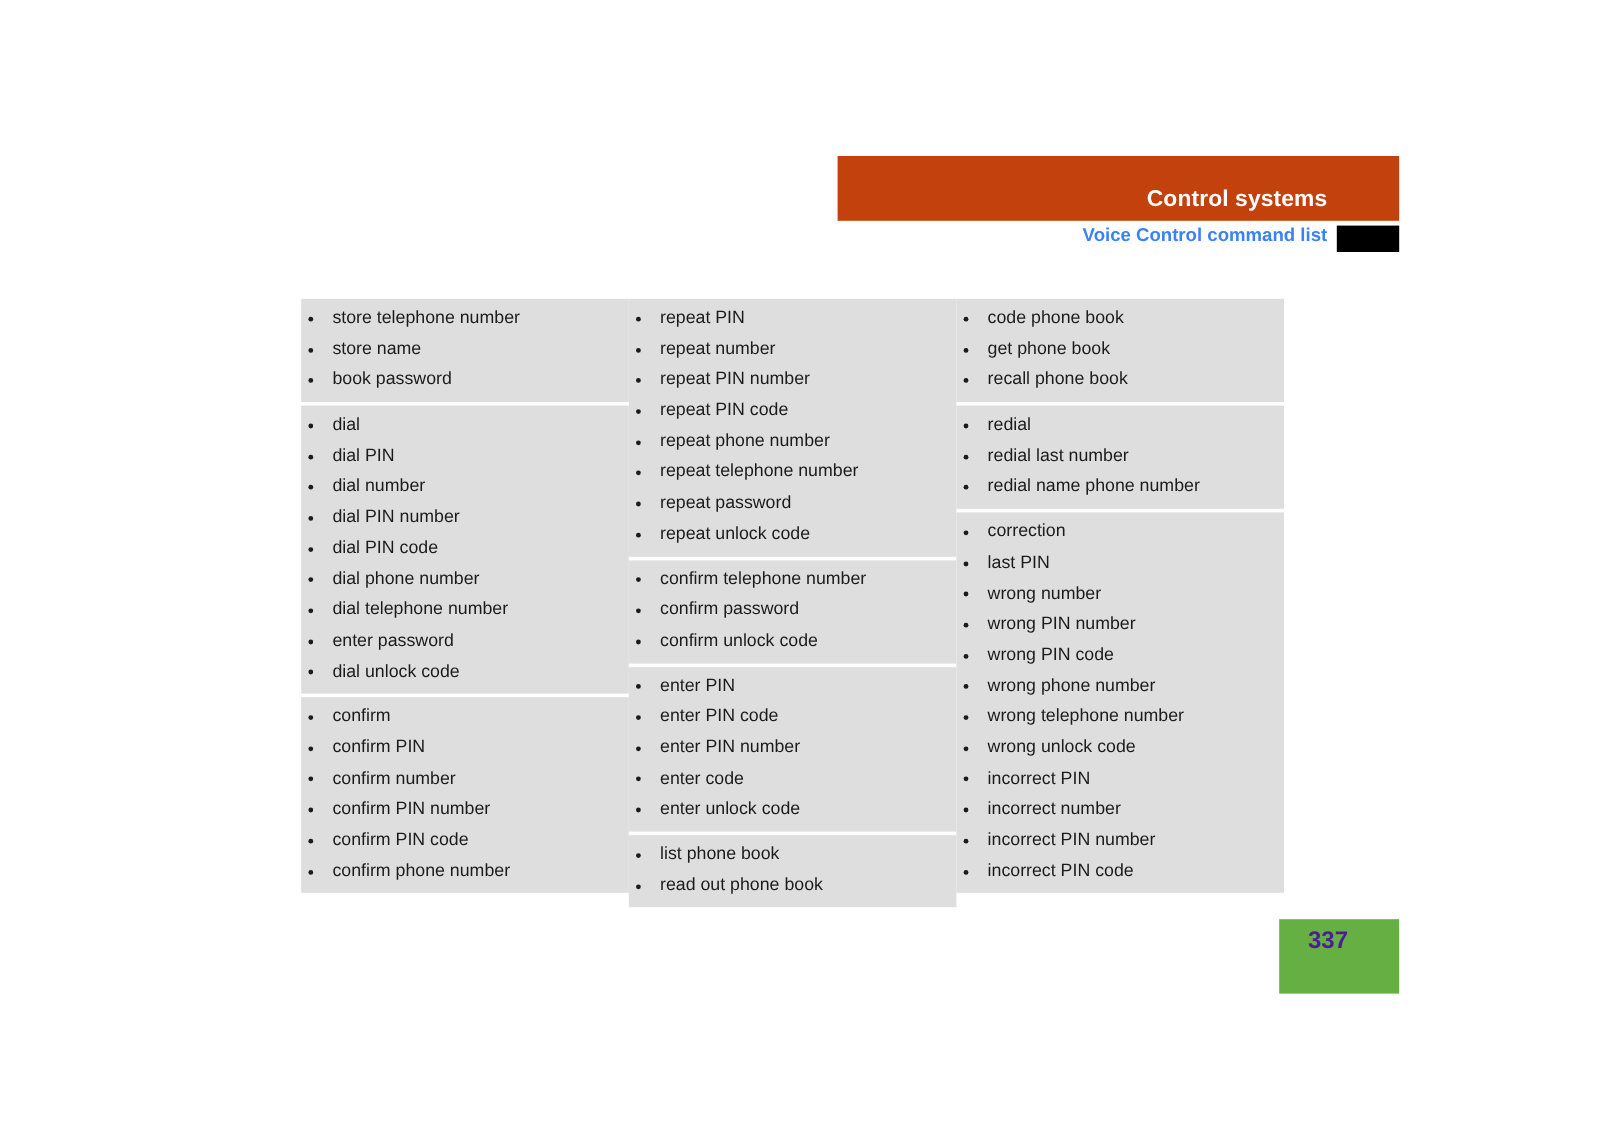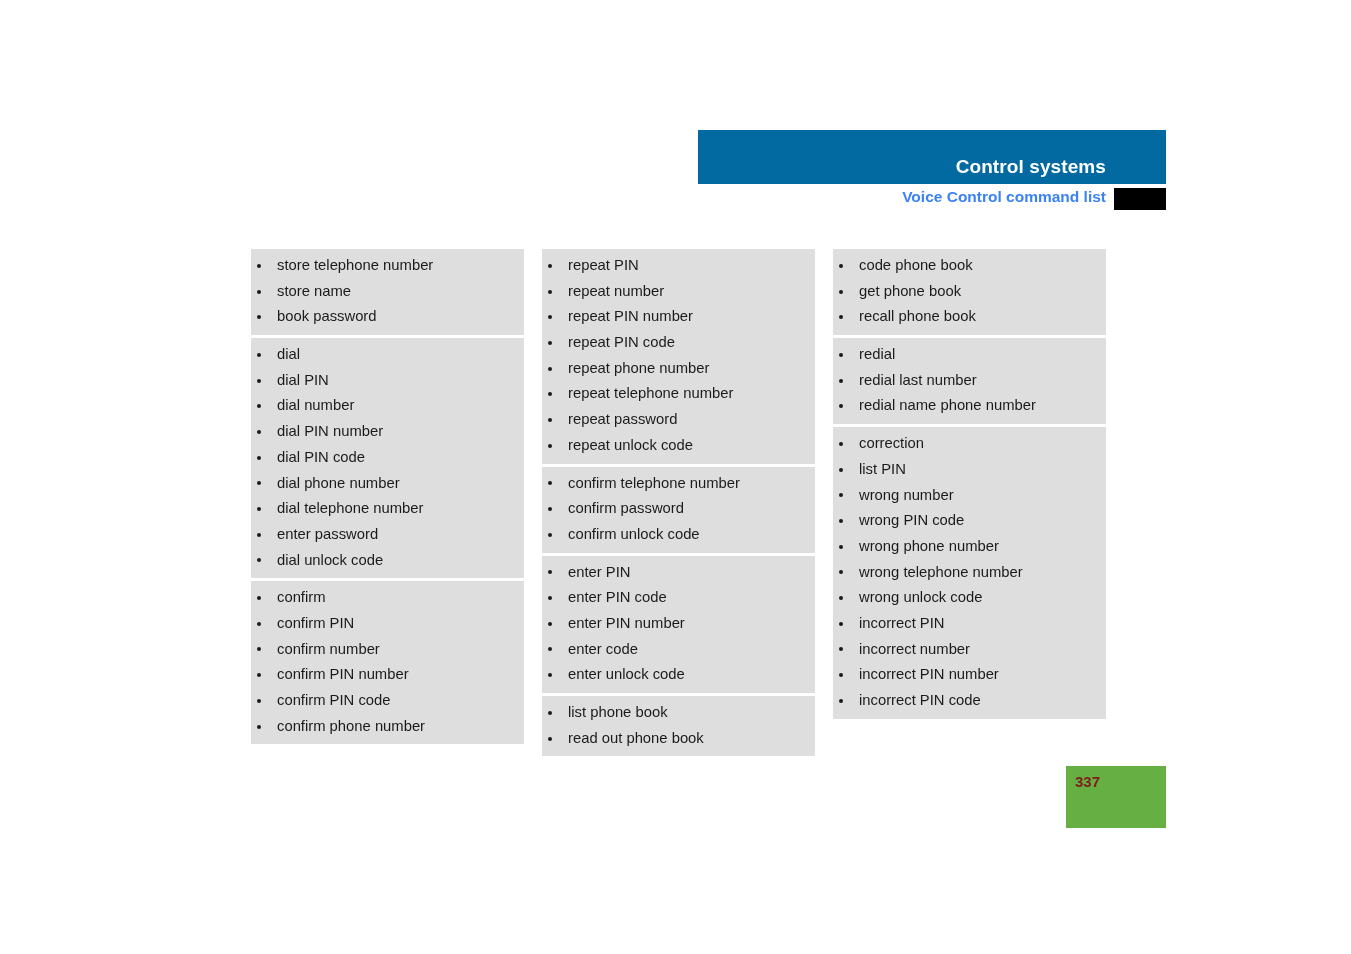--- a/index.html
+++ b/index.html
@@ -15,21 +15,21 @@
     overflow: hidden;
   }
 
   
   #header-band {
     position: absolute;
     left: 698px;
     top: 130px;
     width: 468px;
     height: 54px;
-    background: #0369a1;
+    background: #c2410c;
   }
   #header-title {
     position: absolute;
     right: 60px;
     bottom: 6px;
     color: #ffffff;
     font-size: 19px;
     font-weight: bold;
     letter-spacing: 0.1px;
     white-space: nowrap;
@@ -59,21 +59,20 @@
     background: #000000;
   }
 
   
   #command-columns {
     position: absolute;
     left: 251px;
     top: 249px;
     width: 856px;
     display: flex;
-    gap: 18px;
   }
   .command-column {
     width: 273px;
     display: flex;
     flex-direction: column;
     gap: 3px;
   }
   .command-group {
     background: #dedede;
     padding: 4px 0 5px 0;
@@ -102,24 +101,24 @@
   #page-number-block {
     position: absolute;
     left: 1066px;
     top: 766px;
     width: 100px;
     height: 62px;
     background: #66b043;
   }
   #page-number {
     position: absolute;
-    left: 9px;
+    left: 24px;
     top: 7px;
-    color: #7f1d1d;
-    font-size: 15px;
+    color: #4c1d95;
+    font-size: 20px;
     font-weight: bold;
   }
 </style>
 </head>
 <body>
 
 <div id="header-band">
   <div id="header-title">Control systems</div>
 </div>
 
@@ -189,22 +188,23 @@
         <div class="command-item"><span class="bullet"></span><span>get phone book</span></div>
         <div class="command-item"><span class="bullet"></span><span>recall phone book</span></div>
       </div>
       <div class="command-group">
         <div class="command-item"><span class="bullet"></span><span>redial</span></div>
         <div class="command-item"><span class="bullet"></span><span>redial last number</span></div>
         <div class="command-item"><span class="bullet"></span><span>redial name phone number</span></div>
       </div>
       <div class="command-group">
         <div class="command-item"><span class="bullet"></span><span>correction</span></div>
-        <div class="command-item"><span class="bullet"></span><span>list PIN</span></div>
+        <div class="command-item"><span class="bullet"></span><span>last PIN</span></div>
         <div class="command-item"><span class="bullet"></span><span>wrong number</span></div>
+        <div class="command-item"><span class="bullet"></span><span>wrong PIN number</span></div>
         <div class="command-item"><span class="bullet"></span><span>wrong PIN code</span></div>
         <div class="command-item"><span class="bullet"></span><span>wrong phone number</span></div>
         <div class="command-item"><span class="bullet"></span><span>wrong telephone number</span></div>
         <div class="command-item"><span class="bullet"></span><span>wrong unlock code</span></div>
         <div class="command-item"><span class="bullet"></span><span>incorrect PIN</span></div>
         <div class="command-item"><span class="bullet"></span><span>incorrect number</span></div>
         <div class="command-item"><span class="bullet"></span><span>incorrect PIN number</span></div>
         <div class="command-item"><span class="bullet"></span><span>incorrect PIN code</span></div>
       </div>
     </div>

